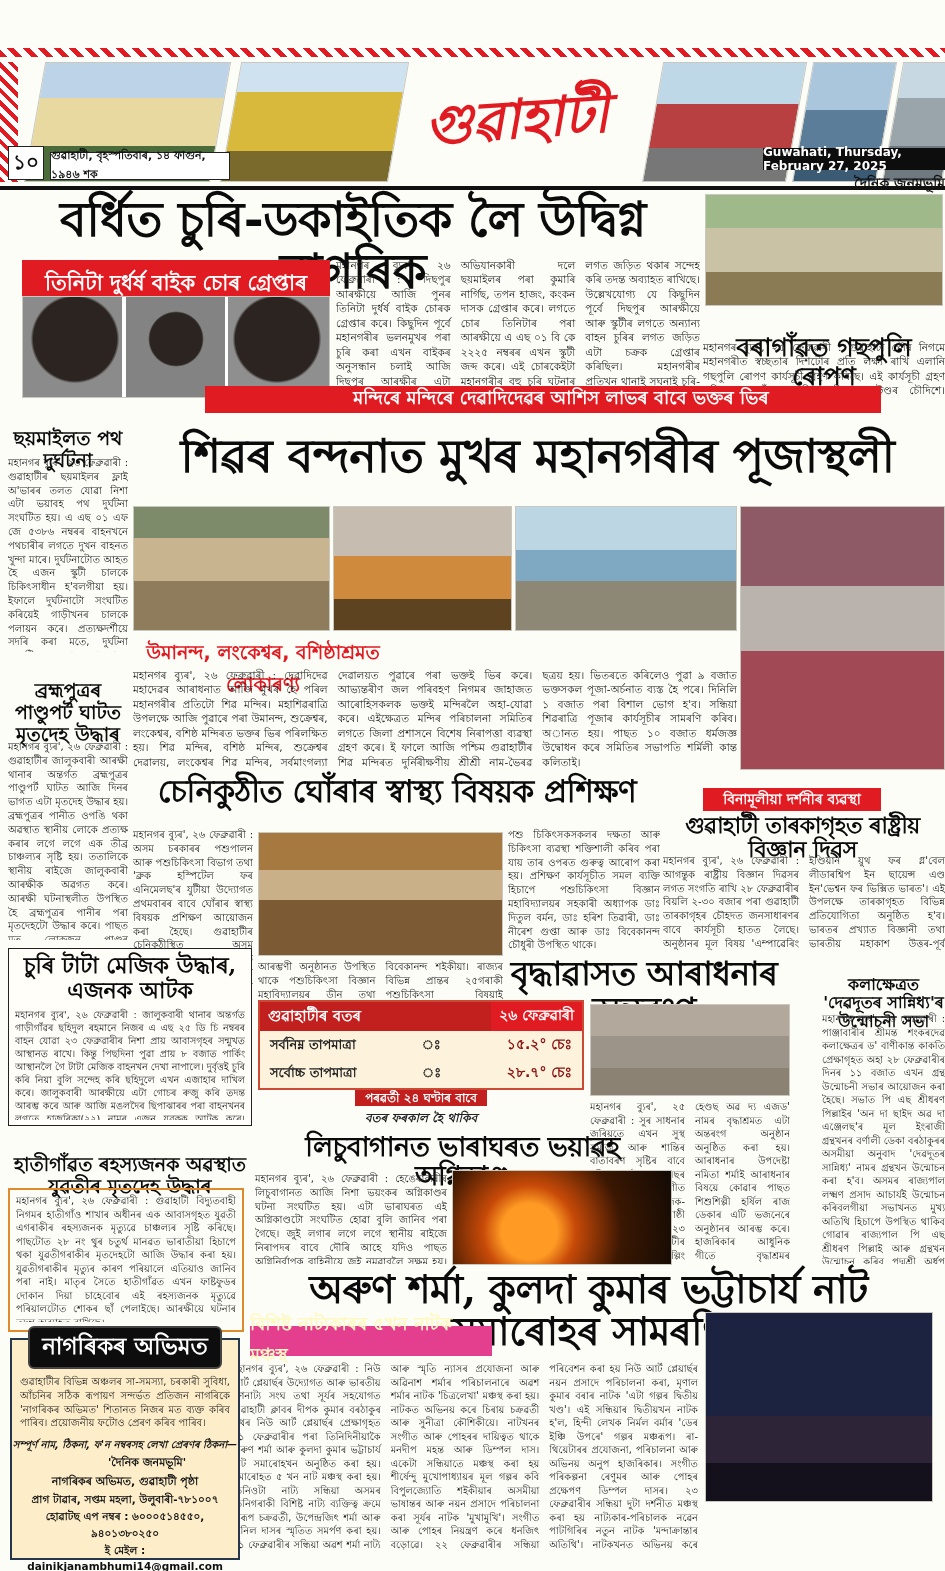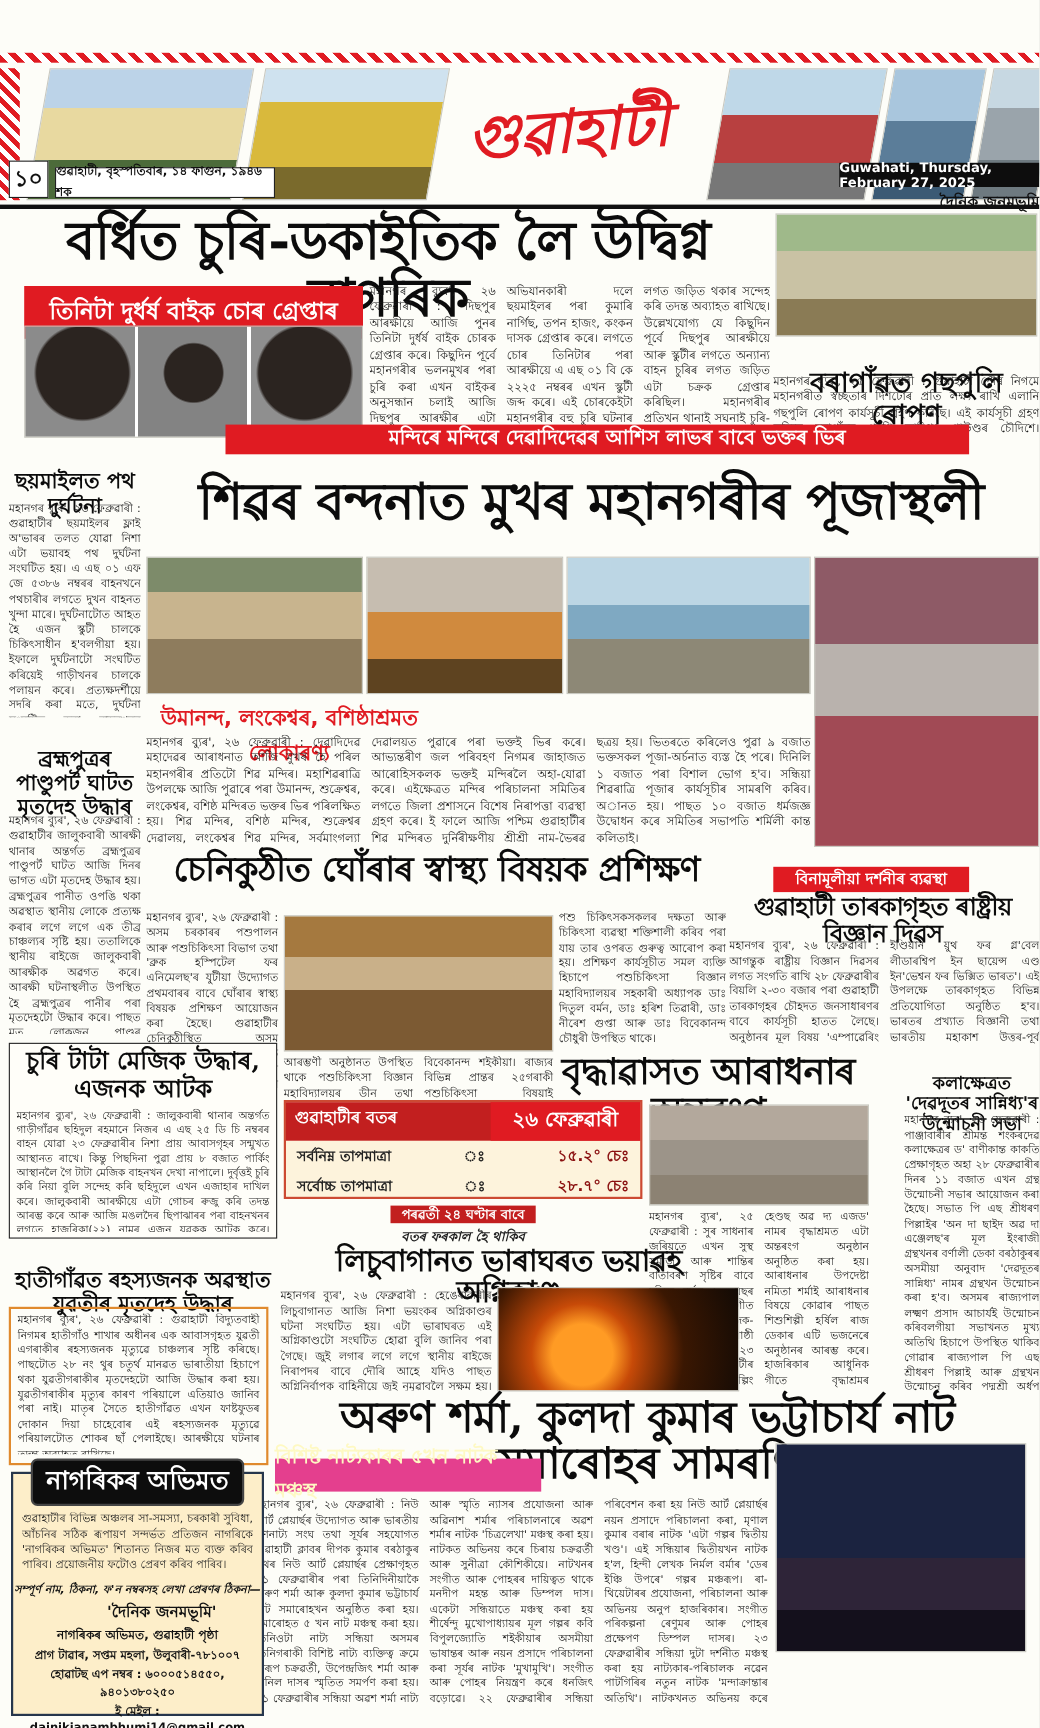--- a/index.html
+++ b/index.html
@@ -44,21 +44,21 @@
     <div class="abs photo skew" style="left:882px;top:2px;width:60px;height:120px;background:linear-gradient(180deg,#c7d8e2 0 30%,#9aa4ab 30% 70%,#6e7a80 70% 100%);"></div>
 
     <div class="abs" style="left:395px;top:8px;width:245px;height:110px;display:flex;align-items:center;justify-content:center;">
       <span style="font-family:'DejaVu Serif',serif;font-style:italic;font-weight:bold;font-size:54px;color:#e01b22;transform:rotate(-4deg);">গুৱাহাটী</span>
     </div>
 
     <div class="abs boxed" style="left:8px;top:86px;width:36px;height:34px;background:#fff;display:flex;align-items:center;justify-content:center;font-weight:bold;font-size:20px;">
       <span>১০</span>
     </div>
 
-    <div class="abs boxed" style="left:50px;top:92px;width:200px;height:28px;background:#fff;display:flex;align-items:center;justify-content:center;font-weight:bold;font-size:11px;">
+    <div class="abs boxed" style="left:50px;top:92px;width:180px;height:28px;background:#fff;display:flex;align-items:center;justify-content:center;font-weight:bold;font-size:11px;">
       <span>গুৱাহাটী, বৃহস্পতিবাৰ, ১৪ ফাগুন, ১৯৪৬ শক</span>
     </div>
 
     <div class="abs" style="left:763px;top:88px;width:182px;height:22px;background:#0d0d0d;color:#fff;display:flex;align-items:center;justify-content:center;font-weight:bold;font-size:12px;">
       <span>Guwahati, Thursday, February 27, 2025</span>
     </div>
 
     <div class="abs" style="left:830px;top:112px;width:115px;height:16px;text-align:right;font-weight:bold;font-size:14px;font-family:'DejaVu Serif',serif;">
       <span>দৈনিক জনমভূমি</span>
     </div>
@@ -117,21 +117,21 @@
   <div class="abs headline" style="left:468px;top:956px;width:352px;height:44px;font-size:33px;">বৃদ্ধাৱাসত আৰাধনাৰ অন্তৰংগ</div>
   <div class="abs photo" style="left:590px;top:1004px;width:200px;height:92px;background:linear-gradient(180deg,#b3a89c 0 35%,#9c9489 35% 70%,#8c8273 70% 100%);"></div>
   <div class="abs body-text cols-2" style="left:590px;top:1100px;width:200px;height:164px;font-size:9.8px;">মহানগৰ ব্যুৰ', ২৫ ফেব্ৰুৱাৰী : সুৰ সাধনাৰ জৰিয়তে এখন সুস্থ সমাজ আৰু শান্তিৰ বাতাবৰণ সৃষ্টিৰ বাবে চলিত বৰ্ষত ২০ বছৰ অতিক্ৰম কৰা সংগীত আধাৰিত সামাজিক-সাংস্কৃতিক গোষ্ঠী 'আৰাধনা'ই ২৩ ফেব্ৰুৱাৰীত গুৱাহাটীৰ লালমাটিস্থিত 'হেল্পিং হেণ্ডছ অৱ দ্য এজড' নামৰ বৃদ্ধাশ্ৰমত এটা অন্তৰংগ অনুষ্ঠান অনুষ্ঠিত কৰা হয়। আৰাধনাৰ উপদেষ্টা নমিতা শৰ্মাই আৰাধনাৰ বিষয়ে কোৱাৰ পাছত শিশুশিল্পী হৰ্ষিল ৰাজ ডেকাৰ এটি ভজনেৰে অনুষ্ঠানৰ আৰম্ভ কৰে। হাজৰিকাৰ আধুনিক গীতে বৃদ্ধাশ্ৰমৰ আবাসীসকলক যথেষ্ট মনোৰঞ্জন দিয়ে। অনাতাঁৰ আৰু দূৰদৰ্শনি শিল্পী দিব্যজ্যোতি চাংমেইৰ তবলা বাদনৰ লগত হাৰমনিয়ামত হীৰকজ্যোতি দাস আৰু কথক নৃত্যশিল্পী হিমানজ্যোতি কলিতাৰ কথক আৰু আধুনিক নৃত্যই উপস্থিত সকলোকে মন্ত্ৰমুগ্ধ কৰে। অনুষ্ঠানৰ শেষত অসমৰ ভূমিষ্ঠৱ কিশোৰ কুমাৰ খাত শিল্পী মনোজ্ঞ কাশ্যপে এটা বিহু পৰিবেশন কৰি অনুষ্ঠানৰ সামৰণি মাৰে। অনুষ্ঠানটোৰ আঁত ধৰে আৰাধনাৰ কাৰ্যকৰী সদস্যা মানৱজ্যোতি দাসে।</div>
 
   <div class="abs small-head" style="left:822px;top:952px;width:123px;font-size:16px;">কলাক্ষেত্ৰত 'দেৱদূতৰ সান্নিধ্য'ৰ উন্মোচনী সভা</div>
   <div class="abs body-text" style="left:822px;top:1012px;width:123px;height:252px;font-size:9.8px;">মহানগৰ ব্যুৰ', ২৬ ফেব্ৰুৱাৰী : পাঞ্জাবাৰীৰ শ্ৰীমন্ত শংকৰদেৱ কলাক্ষেত্ৰৰ ড' বাণীকান্ত কাকতি প্ৰেক্ষাগৃহত অহা ২৮ ফেব্ৰুৱাৰীৰ দিনৰ ১১ বজাত এখন গ্ৰন্থ উন্মোচনী সভাৰ আয়োজন কৰা হৈছে। সভাত পি এছ শ্ৰীধৰণ পিল্লাইৰ 'অন দা ছাইদ অৱ দা এঞ্জেলছ'ৰ মূল ইংৰাজী গ্ৰন্থখনৰ বৰ্ণালী ডেকা বৰঠাকুৰৰ অসমীয়া অনুবাদ 'দেৱদূতৰ সান্নিধ্য' নামৰ গ্ৰন্থখন উন্মোচন কৰা হ'ব। অসমৰ ৰাজ্যপাল লক্ষ্মণ প্ৰসাদ আচাৰ্যই উন্মোচন কৰিবলগীয়া সভাখনত মুখ্য অতিথি হিচাপে উপস্থিত থাকিব গোৱাৰ ৰাজ্যপাল পি এছ শ্ৰীধৰণ পিল্লাই আৰু গ্ৰন্থখন উন্মোচন কৰিব পদ্মশ্ৰী অৰ্ধপ কুমাৰ দত্তই। সভাত আদৰণী ভাষণ দিব ভাষা প্ৰকাশনৰ মুকুট শৰ্মাই, গ্ৰন্থখনৰ এটা আলোচনা আগবঢ়াব সাহিত্য অকাদেমি বঁটাপ্ৰাপক সমীৰ তাঁতীয়ে।</div>
 
   <div class="abs" style="left:258px;top:1000px;width:326px;height:90px;background:#fdf3dc;border:2px solid #cc4a33;box-sizing:border-box;">
     <div style="display:flex;justify-content:space-between;background:#c21f1f;color:#fff;">
       <span style="font-weight:bold;font-size:15px;padding:2px 8px;">গুৱাহাটীৰ বতৰ</span>
-      <span style="font-weight:bold;font-size:18px;padding:2px 20px;background:#e01b22;">২৬ ফেব্ৰুৱাৰী</span>
+      <span style="font-weight:bold;font-size:14px;padding:2px 8px;background:#e01b22;">২৬ ফেব্ৰুৱাৰী</span>
     </div>
     <div class="wx-row">
       <span class="wx-label">সৰ্বনিম্ন তাপমাত্ৰা</span>
       <span class="wx-label">ঃ</span>
       <span class="wx-val">১৫.২° চেঃ</span>
     </div>
     <div class="wx-row">
       <span class="wx-label">সৰ্বোচ্চ তাপমাত্ৰা</span>
       <span class="wx-label">ঃ</span>
       <span class="wx-val">২৮.৭° চেঃ</span>
@@ -153,20 +153,20 @@
 
   <div class="abs headline" style="left:232px;top:1268px;width:713px;height:50px;font-size:39px;">অৰুণ শৰ্মা, কুলদা কুমাৰ ভট্টাচাৰ্য নাট সমাৰোহৰ সামৰণি</div>
   <div class="abs" style="left:250px;top:1326px;width:242px;height:30px;background:#e43f8e;color:#fef9c3;font-weight:bold;font-size:18px;display:flex;align-items:center;justify-content:center;">বিশিষ্ট নাট্যকাৰৰ ৫খন নাটক মঞ্চস্থ</div>
   <div class="abs photo" style="left:705px;top:1312px;width:228px;height:190px;background:linear-gradient(180deg,#1b2340 0 55%,#2e2438 55% 80%,#14101c 80% 100%);"></div>
   <div class="abs body-text cols-3" style="left:232px;top:1362px;width:466px;height:198px;font-size:9.8px;">মহানগৰ ব্যুৰ', ২৬ ফেব্ৰুৱাৰী : নিউ আৰ্ট প্লেয়াৰ্ছৰ উদ্যোগত আৰু ভাৰতীয় গণনাট্য সংঘ তথা সূৰ্যৰ সহযোগত গুৱাহাটী ক্লাবৰ দীপক কুমাৰ বৰঠাকুৰ পথৰ নিউ আৰ্ট প্লেয়াৰ্ছৰ প্ৰেক্ষাগৃহত ২১ ফেব্ৰুৱাৰীৰ পৰা তিনিদিনীয়াকৈ অৰুণ শৰ্মা আৰু কুলদা কুমাৰ ভট্টাচাৰ্য নাট সমাৰোহখন অনুষ্ঠিত কৰা হয়। সমাৰোহত ৫ খন নাট মঞ্চস্থ কৰা হয়। তিনিওটা নাট্য সন্ধিয়া অসমৰ তিনিগৰাকী বিশিষ্ট নাট্য ব্যক্তিত্ব ক্ৰমে অৰূপ চক্ৰৱৰ্তী, উপেন্দ্ৰজিৎ শৰ্মা আৰু অনিল দাসৰ স্মৃতিত সমৰ্পণ কৰা হয়। ২১ ফেব্ৰুৱাৰীৰ সন্ধিয়া অৱশ শৰ্মা নাট্য আৰু স্মৃতি ন্যাসৰ প্ৰযোজনা আৰু অৱিনাশ শৰ্মাৰ পৰিচালনাৰে অৱশ শৰ্মাৰ নাটক 'চিত্ৰলেখা' মঞ্চস্থ কৰা হয়। নাটকত অভিনয় কৰে চিৰায় চক্ৰৱৰ্তী আৰু সুনীত্ৰা কৌশিকীয়ে। নাটখনৰ সংগীত আৰু পোহৰৰ দায়িত্বত থাকে মনদীপ মহন্ত আৰু ডিম্পল দাস। একেটা সন্ধিয়াতে মঞ্চস্থ কৰা হয় শীৰ্ষেন্দু মুখোপাধ্যায়ৰ মূল গল্পৰ কবি বিপুলজ্যোতি শইকীয়াৰ অসমীয়া ভাষান্তৰ আৰু নয়ন প্ৰসাদে পৰিচালনা কৰা সূৰ্যৰ নাটক 'মুখামুখি'। সংগীত আৰু পোহৰ নিয়ন্ত্ৰণ কৰে ধনজিৎ বড়োৱে। ২২ ফেব্ৰুৱাৰীৰ সন্ধিয়া পৰিবেশন কৰা হয় নিউ আৰ্ট প্লেয়াৰ্ছৰ নয়ন প্ৰসাদে পৰিচালনা কৰা, মৃণাল কুমাৰ বৰাৰ নাটক 'এটা গল্পৰ দ্বিতীয় খণ্ড'। এই সন্ধিয়াৰ দ্বিতীয়খন নাটক হ'ল, হিন্দী লেখক নিৰ্মল বৰ্মাৰ 'ডেৰ ইঞ্চি উপৰে' গল্পৰ মঞ্চৰূপ। ৰা-থিয়েটাৰৰ প্ৰযোজনা, পৰিচালনা আৰু অভিনয় অনুপ হাজৰিকাৰ। সংগীত পৰিকল্পনা ৰেণুমৰ আৰু পোহৰ প্ৰক্ষেপণ ডিম্পল দাসৰ। ২৩ ফেব্ৰুৱাৰীৰ সন্ধিয়া দুটা দৰ্শনীত মঞ্চস্থ কৰা হয় নাট্যকাৰ-পৰিচালক নৱেন পাটগিৰিৰ নতুন নাটক 'মন্দাক্ৰান্তাৰ অতিথি'। নাটকখনত অভিনয় কৰে চাংকু নিৰঞ্জন নাথ, কৃপ কৃপদীপ আৰু দীক্ষিতা বৰাই। নিউ আৰ্ট প্লেয়াৰ্ছৰ নাট্য সমাৰোহ সমিতিয়ে এই নাট্য সমাৰোহ প্ৰতি বছৰে ফেব্ৰুৱাৰীত অনুষ্ঠিত কৰিব বুলি সদৰী কৰিছে।</div>
 
   <div class="abs" style="left:10px;top:1338px;width:230px;height:222px;background:#fdeec9;border:2.5px solid #26364c;box-sizing:border-box;">
     <div style="margin:-14px auto 0;width:190px;background:#0d0d0d;color:#fff;border:2px solid #444;border-radius:6px;text-align:center;font-weight:bold;font-size:23px;font-family:'DejaVu Serif',serif;">নাগৰিকৰ অভিমত</div>
     <div class="body-text" style="margin:6px 8px 2px;font-size:10px;height:60px;">গুৱাহাটীৰ বিভিন্ন অঞ্চলৰ সা-সমস্যা, চৰকাৰী সুবিধা, আঁচনিৰ সঠিক ৰূপায়ণ সন্দৰ্ভত প্ৰতিজন নাগৰিকে 'নাগৰিকৰ অভিমত' শিতানত নিজৰ মত ব্যক্ত কৰিব পাৰিব। প্ৰয়োজনীয় ফটোও প্ৰেৰণ কৰিব পাৰিব।</div>
     <div style="text-align:center;font-size:10px;font-style:italic;font-weight:bold;">সম্পূৰ্ণ নাম, ঠিকনা, ফ'ন নম্বৰসহ লেখা প্ৰেৰণৰ ঠিকনা—</div>
-    <div style="text-align:center;font-size:14px;font-weight:bold;padding-left:44px;">'দৈনিক জনমভূমি'</div>
+    <div style="text-align:center;font-size:11px;font-weight:bold;padding-left:44px;">'দৈনিক জনমভূমি'</div>
     <div style="text-align:center;font-size:11px;font-weight:bold;">নাগৰিকৰ অভিমত, গুৱাহাটী পৃষ্ঠা</div>
     <div style="text-align:center;font-size:10.5px;font-weight:bold;">প্ৰাগ টাৱাৰ, সপ্তম মহলা, উলুবাৰী-৭৮১০০৭</div>
     <div style="text-align:center;font-size:10.5px;font-weight:bold;">হোৱাটছ এপ নম্বৰ : ৬০০০৫১৪৫৫০, ৯৪০১৩৮০২৫০</div>
     <div style="text-align:center;font-size:10.5px;font-weight:bold;">ই মেইল : dainikjanambhumi14@gmail.com</div>
   </div>
 
 </div>
 
 </body></html>

